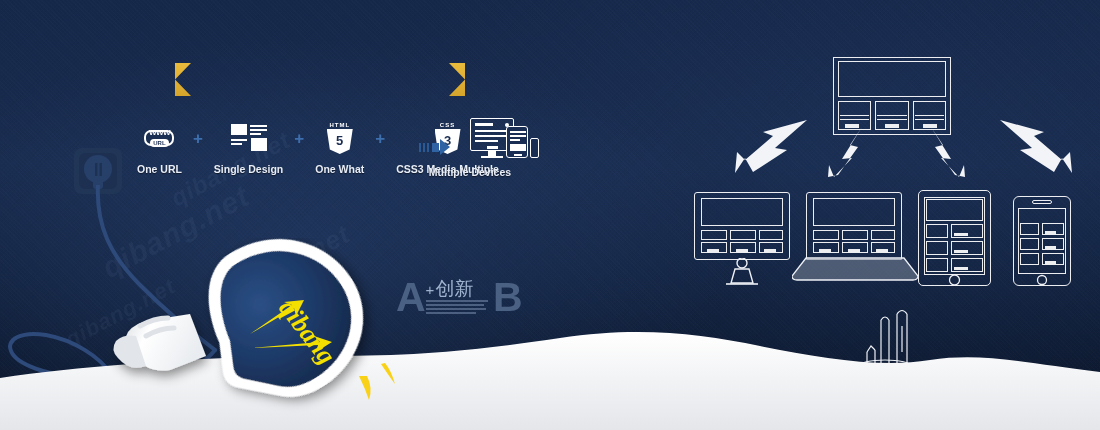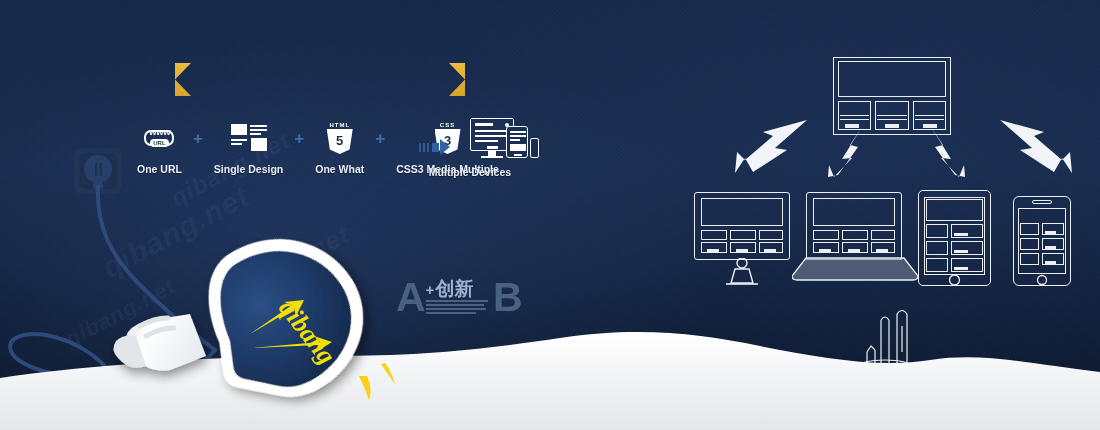--- a/index.html
+++ b/index.html
@@ -126,21 +126,21 @@
   .tab i{ position:absolute;background:#fff;display:block; }
   .phn{ position:absolute;left:60px;top:20px;width:9px;height:20px;border:1.4px solid #fff;border-radius:2px;background:#1a2d52; }
 
   
   .abblock{ position:absolute;display:flex;align-items:flex-start; }
   .abblock .big{
     color:#4b6184;font-size:41px;font-weight:bold;line-height:38px;
     letter-spacing:-1px;
   }
   .abblock .right{ margin-left:1px;margin-top:1px; }
-  .abblock .cn{ color:#9fb2cd;font-size:19px;font-weight:bold;line-height:20px;white-space:nowrap; }
+  .abblock .cn{ color:#9fb2cd;font-size:19px;font-weight:normal;line-height:20px;white-space:nowrap; }
   .abblock .cn .pl{ color:#9fb2cd;font-size:15px;margin-right:1px; }
   .abblock .micro{ margin-top:3px; }
   .abblock .micro i{
     display:block;height:2px;margin-bottom:2px;
     background:rgba(150,172,205,.42);
   }
 
   
   .wf{ position:absolute;box-sizing:border-box; }
   .wfline{ position:absolute;background:rgba(255,255,255,.92);display:block; }

